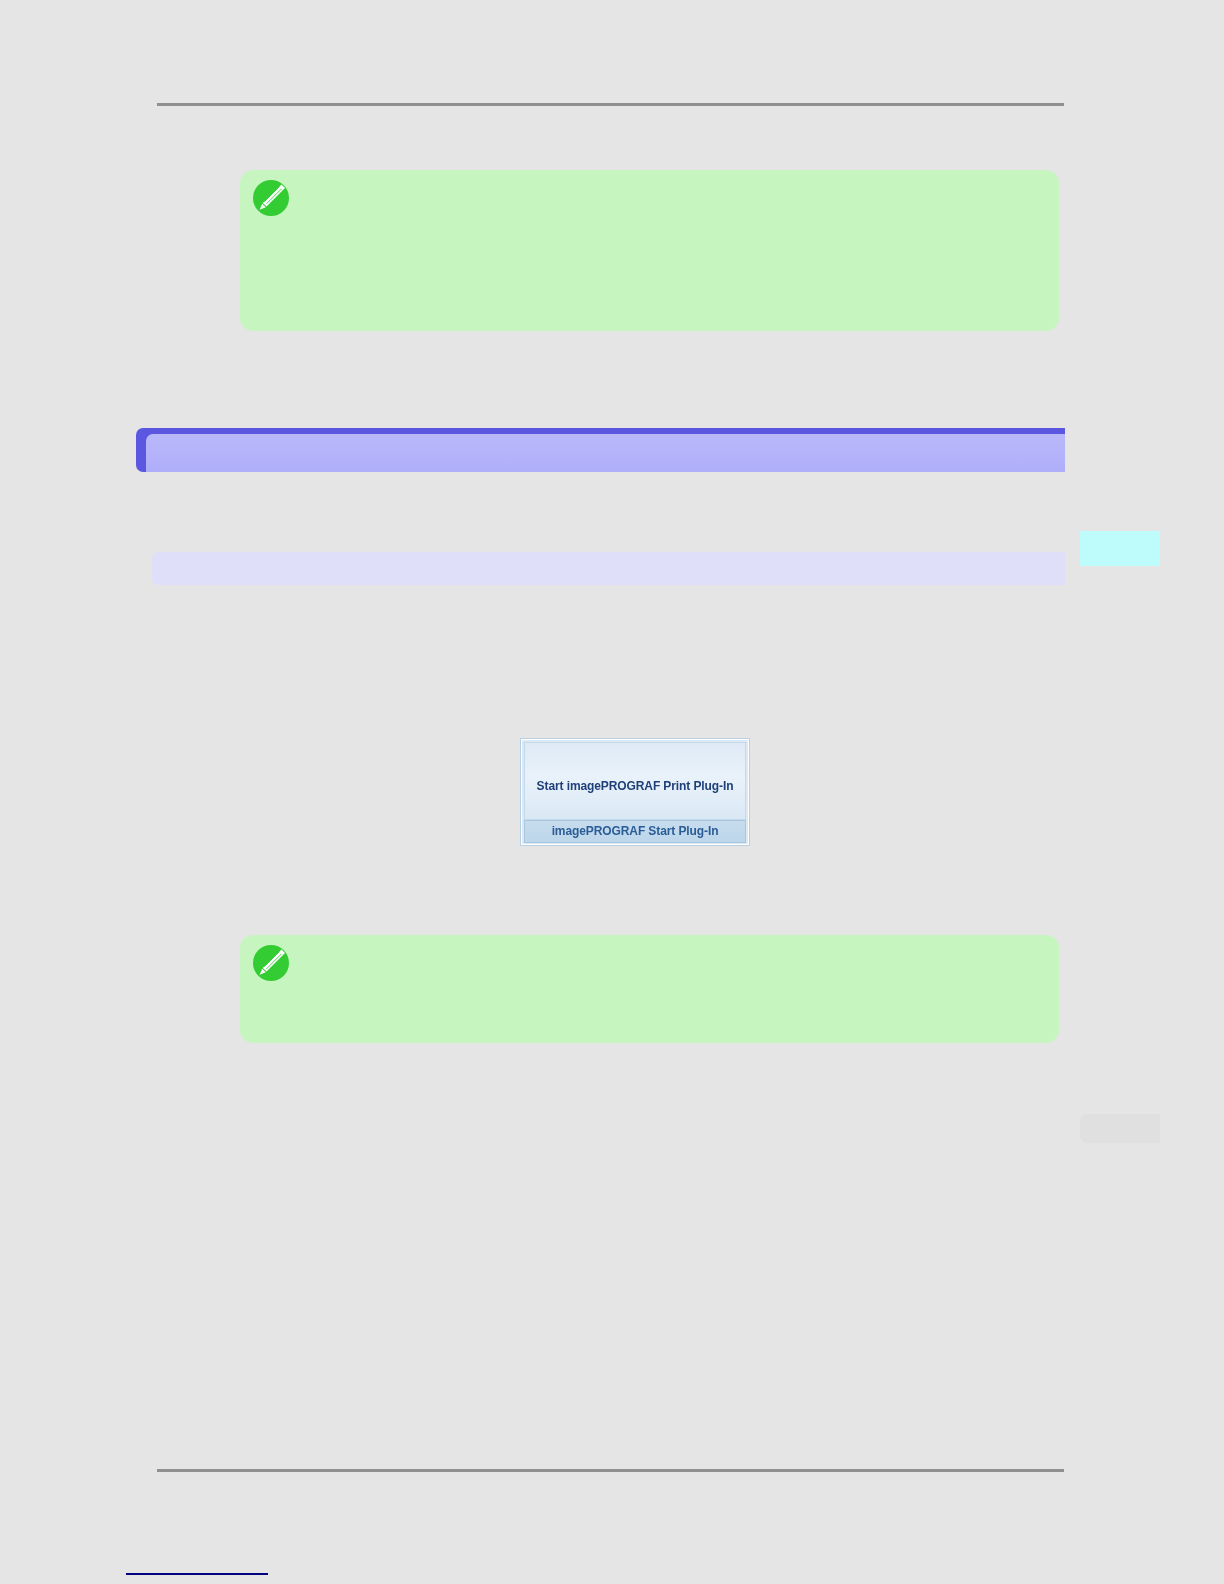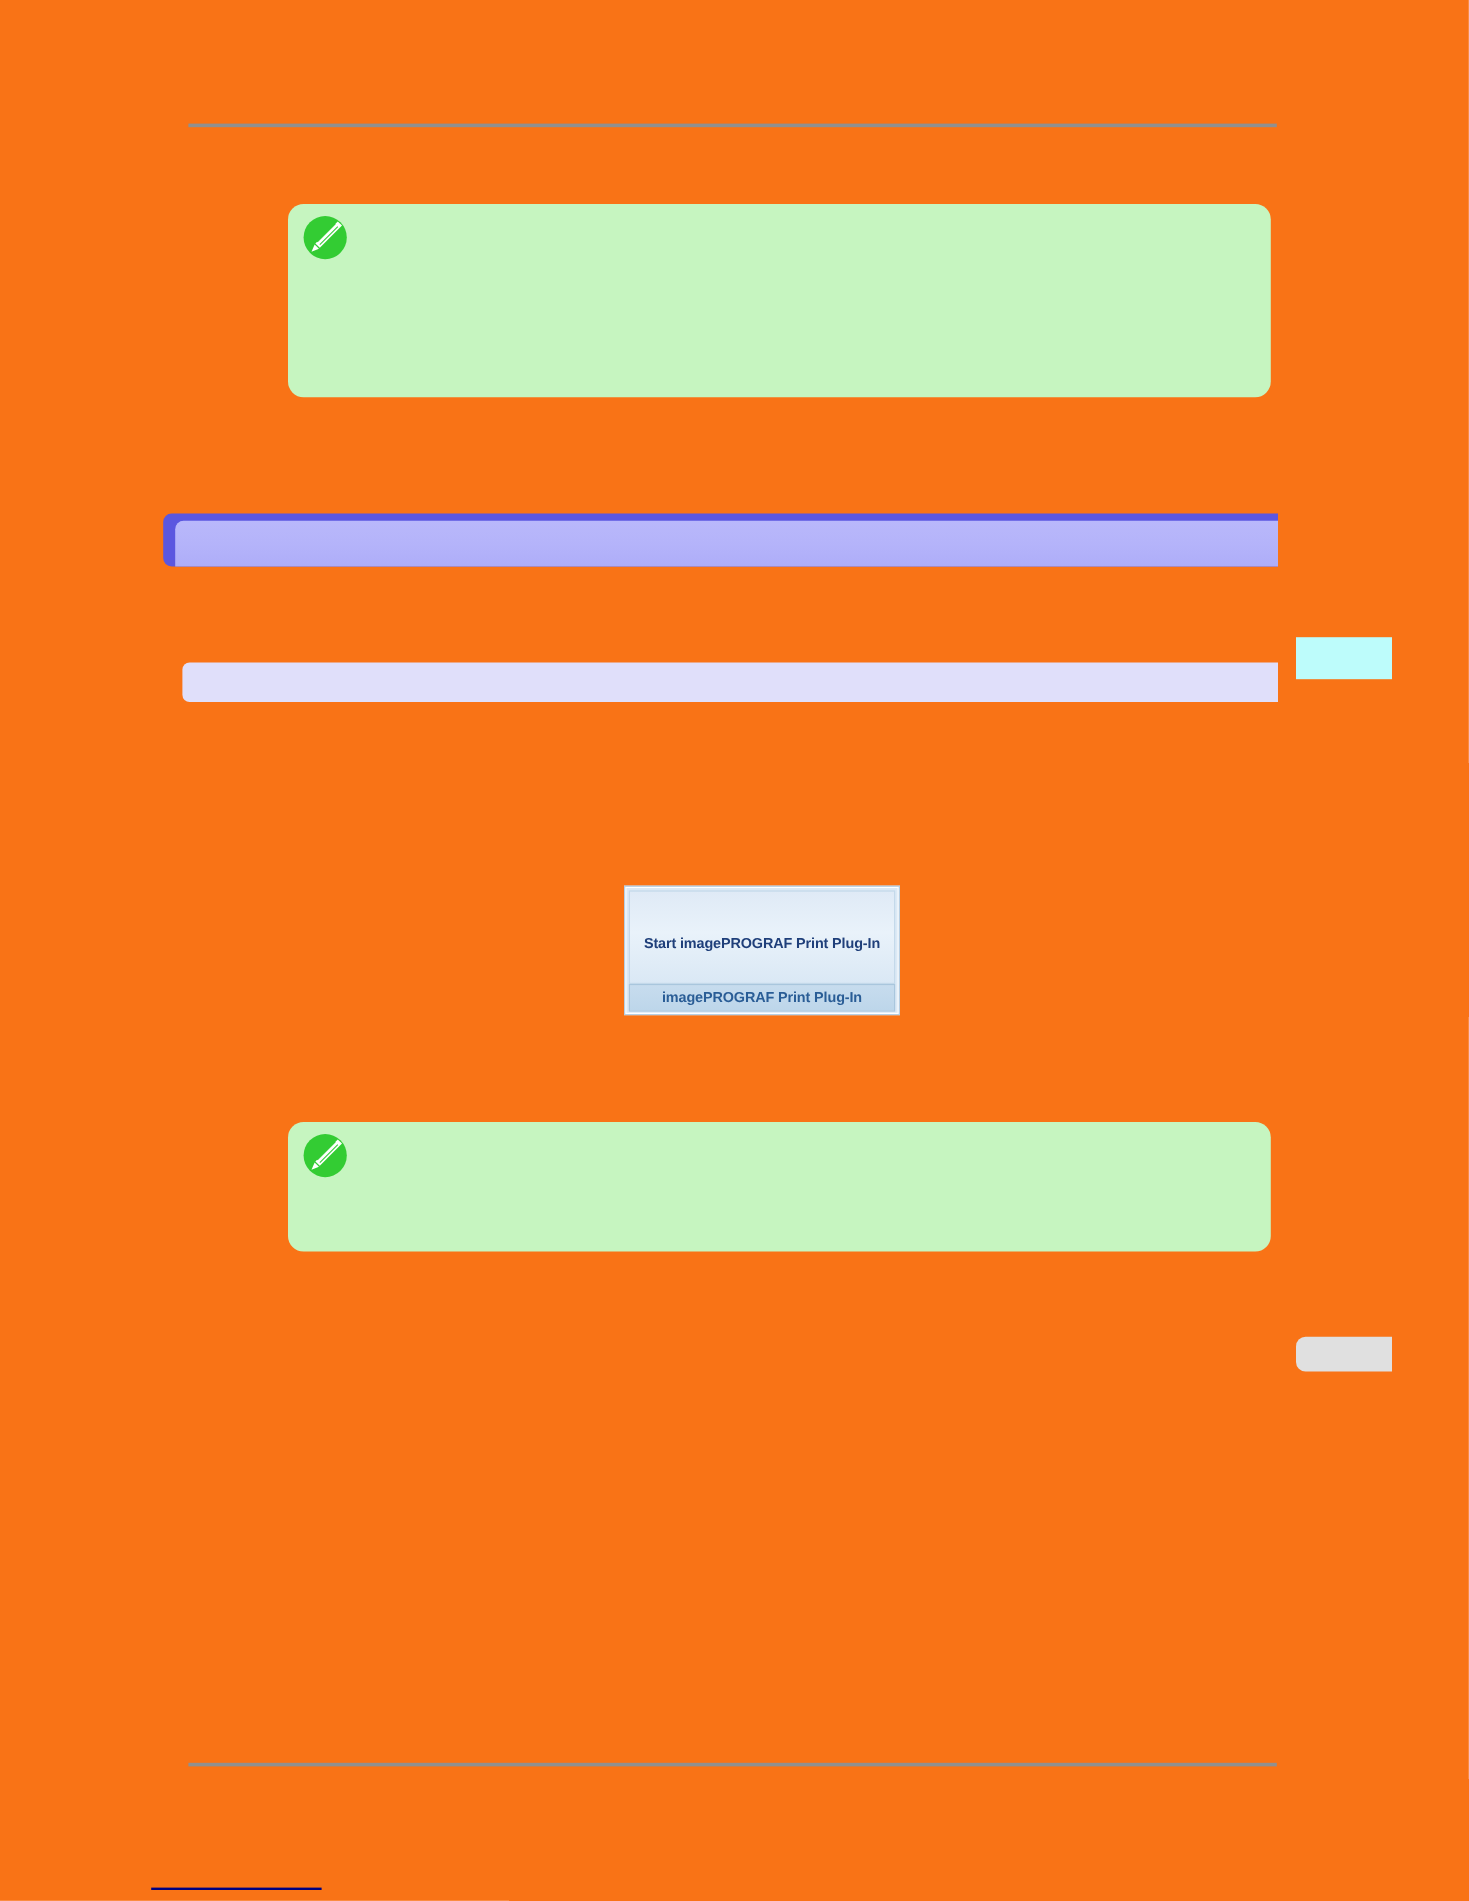--- a/index.html
+++ b/index.html
@@ -12,21 +12,21 @@
     height: 1584px;
     position: relative;
     overflow: hidden;
     font-family: "Liberation Sans", sans-serif;
     -webkit-font-smoothing: antialiased;
   }
 
   .page {
     position: absolute;
     inset: 0;
-    background: #f97316;
+    background: #e5e5e5;
   }
 
   
   .rule-top {
     position: absolute;
     left: 157px;
     top: 103px;
     width: 907px;
     height: 3px;
     background: #909090;
@@ -286,21 +286,21 @@
   </div>
 
   <div class="body-text text-after-h2"></div>
   <div class="body-text text-step"></div>
 
   <div class="figure-plugin">
     <div class="pane">
       <div class="pane-label">Start imagePROGRAF Print Plug-In</div>
     </div>
     <div class="tabbar">
-      <div class="tab-label">imagePROGRAF Print Plug-In</div>
+      <div class="tab-label">imagePROGRAF Start Plug-In</div>
     </div>
   </div>
 
   <div class="body-text text-after-fig"></div>
 
   <div class="note note-2">
     <span class="memo-icon">
       <svg width="44" height="44" viewBox="0 0 44 44" xmlns="http://www.w3.org/2000/svg">
         <circle cx="22" cy="22" r="18" fill="#33cc33"></circle>
         <g fill="#ffffff">

